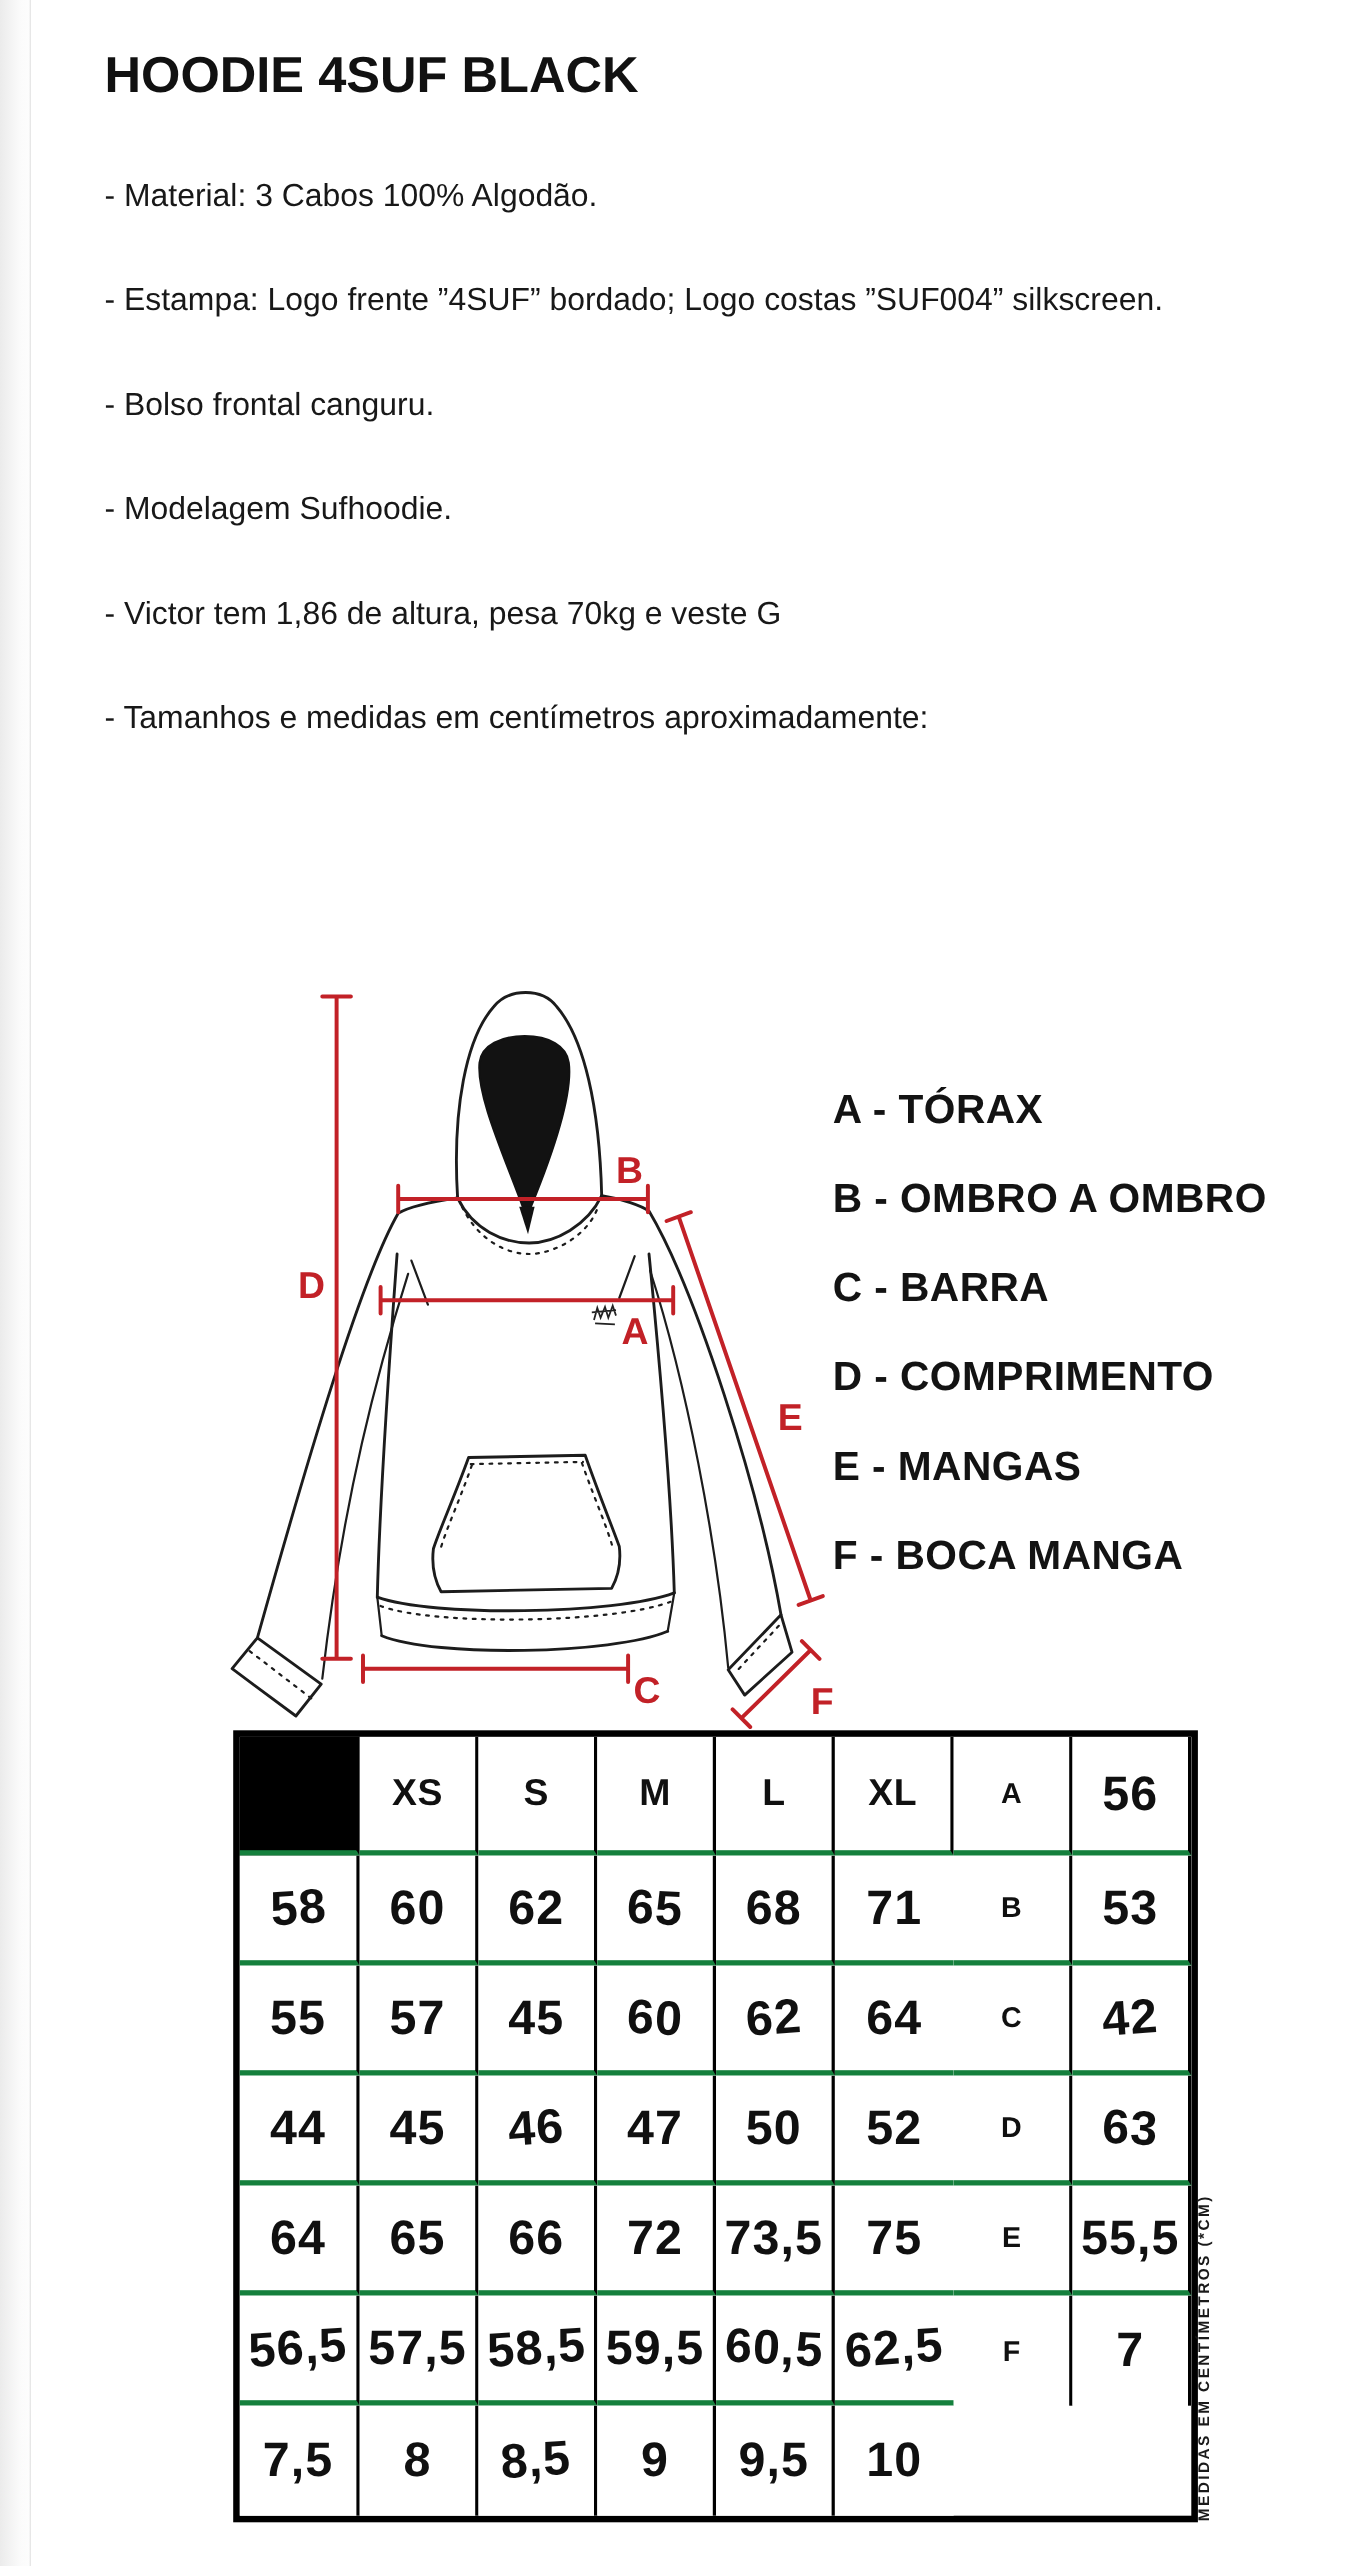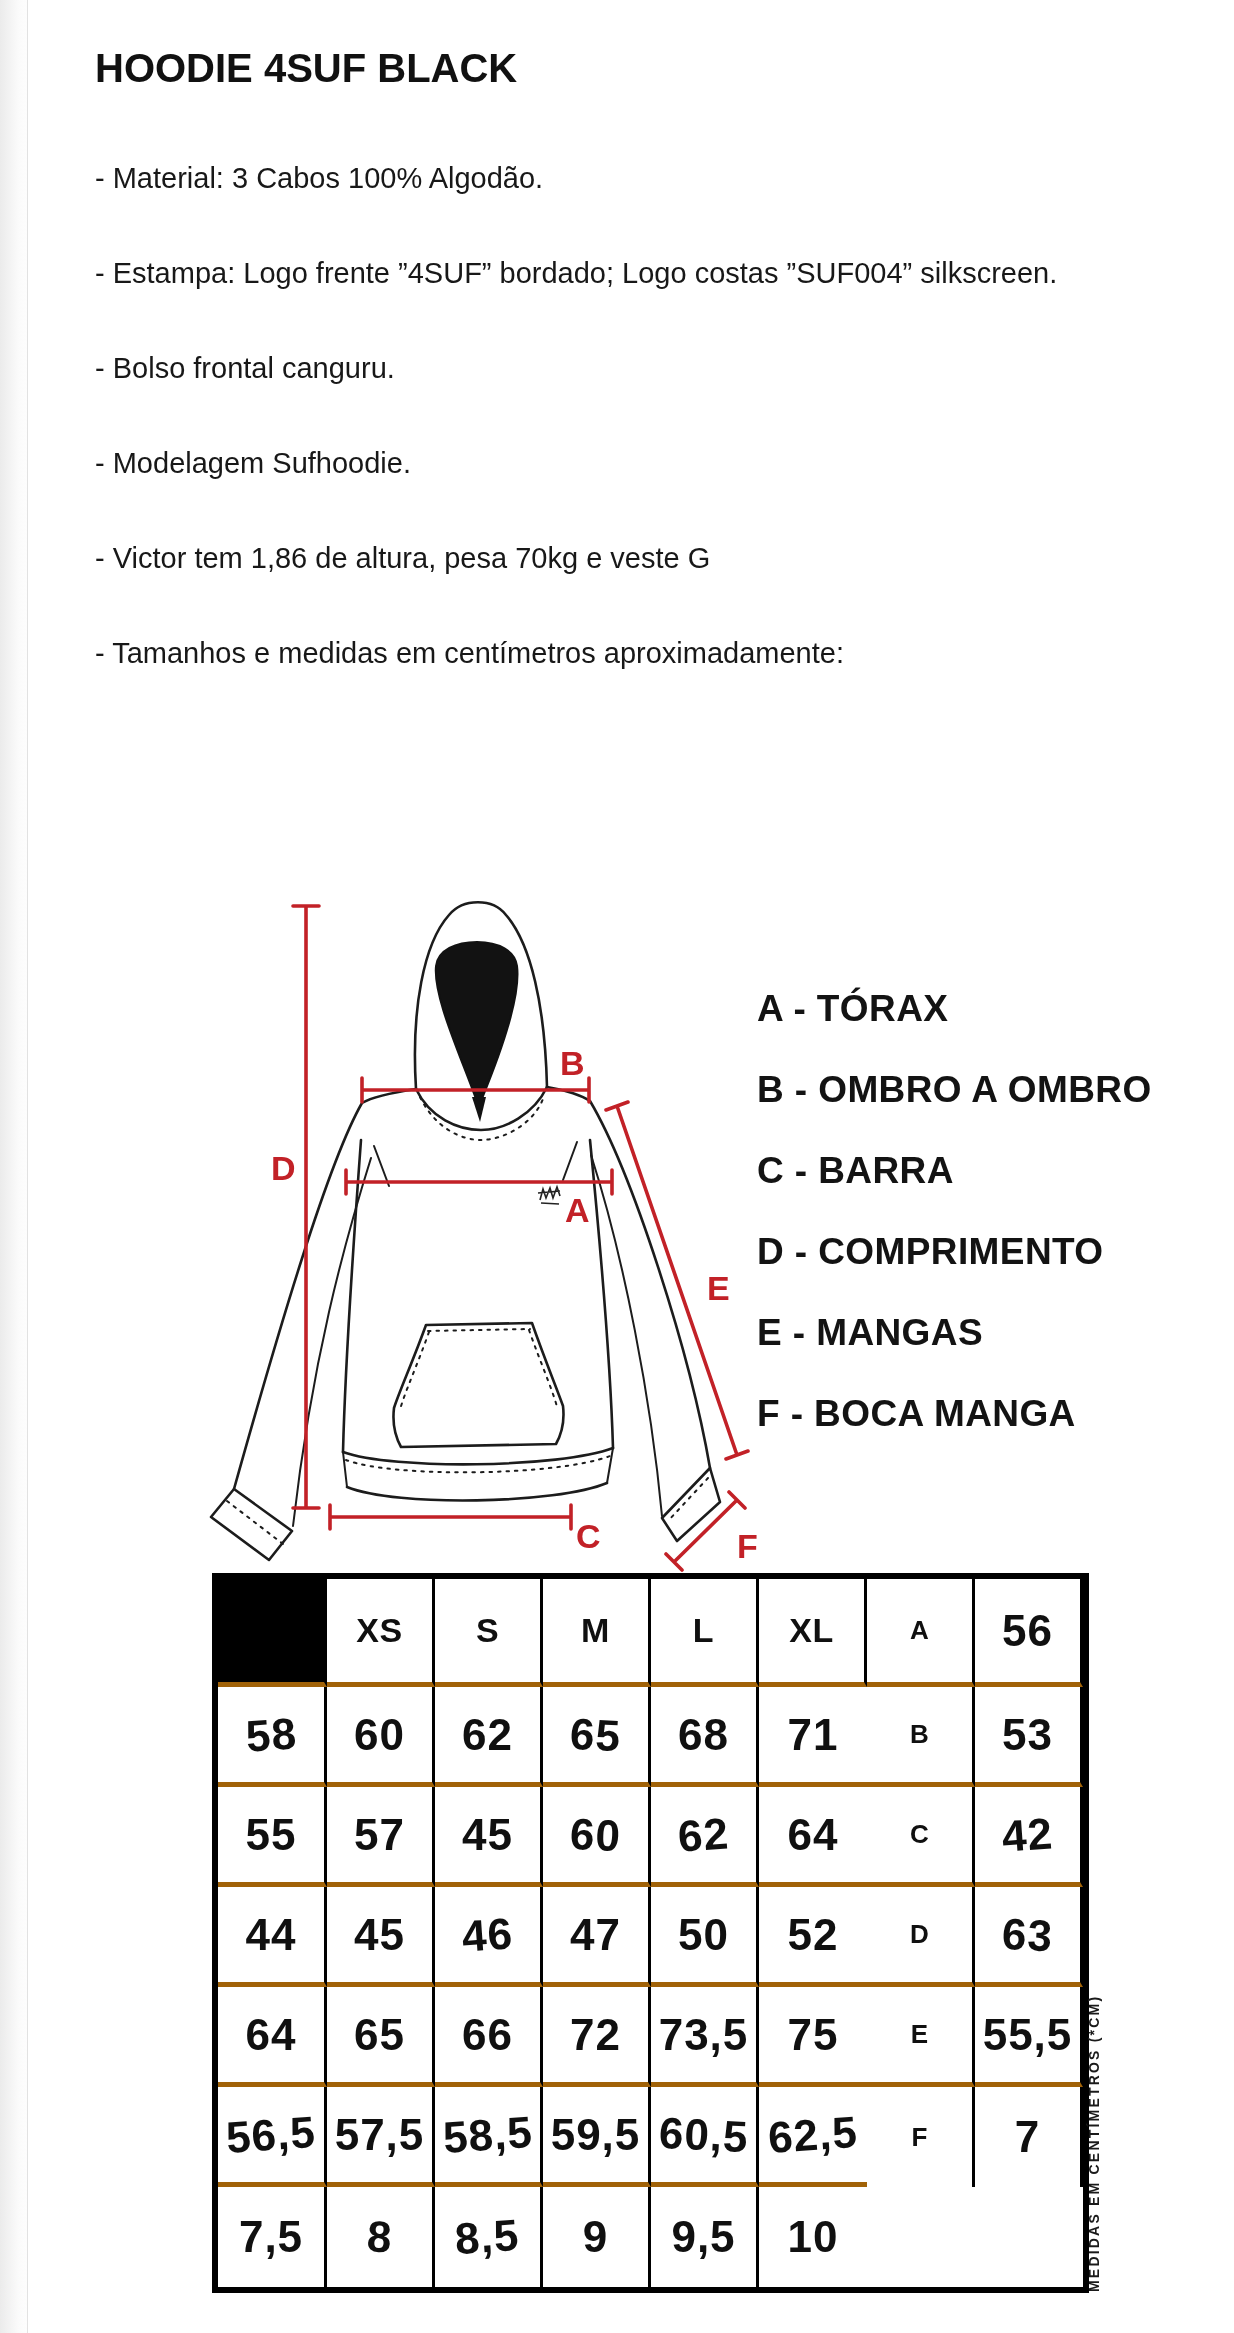--- a/index.html
+++ b/index.html
@@ -7,42 +7,42 @@
               font-family:"Liberation Sans", sans-serif; color:#141414; }
   .stage { position:absolute; left:0; top:0; width:1234px; height:2333px; background:#fff; }
 
   
   .gutter { position:absolute; left:0; top:0; width:28px; height:2333px;
             background:linear-gradient(to right,#ebebeb,#fbfbfb 70%,#fdfdfd);
             border-right:1px solid #e2e2e2; }
 
   
   .desc { position:absolute; left:95px; top:40px; width:1012px; }
-  .title { font-size:40px; font-weight:bold; letter-spacing:0px; line-height:56px;
+  .title { font-size:46px; font-weight:bold; letter-spacing:0px; line-height:56px;
            margin-bottom:52px; color:#111; }
   .para { font-size:29px; font-weight:400; line-height:61px; margin-bottom:34px; color:#181818; }
 
   
   .diagram-svg { position:absolute; left:140px; top:880px; width:700px; height:700px; }
   .sketch { fill:none; stroke:#1c1c1c; stroke-width:2.6; stroke-linecap:round; stroke-linejoin:round; }
   .sketch-thin { fill:none; stroke:#1c1c1c; stroke-width:2; stroke-linecap:round; }
   .dotted { fill:none; stroke:#1c1c1c; stroke-width:2; stroke-dasharray:2.5 6; stroke-linecap:round; }
   .redline { fill:none; stroke:#c22127; stroke-width:3.6; stroke-linecap:round; }
   .red-letter { fill:#c22127; font-family:"Liberation Sans",sans-serif; font-weight:bold; font-size:34px; }
 
   
   .legend { position:absolute; left:757px; top:994px; display:flex; flex-direction:column; gap:51px; }
   .legend-item { font-size:37px; font-weight:bold; letter-spacing:0.4px; line-height:30px;
                  color:#131313; white-space:nowrap; }
 
   
   .size-table { position:absolute; left:212px; top:1573px; border:6px solid #000;
                 display:grid; grid-template-columns:109px repeat(7,108px);
                 grid-template-rows:108px repeat(6,100px); background:#fff; }
-  .tcell { border-right:3px solid #000; border-bottom:5px solid #a16207;
+  .tcell { border-right:3px solid #000; border-bottom:5px solid #15803d;
            display:flex; align-items:center; justify-content:center; background:#fff; }
   .tcell.last-col { border-right:none; }
   .tcell.last-row { border-bottom:none; }
   .tcell.corner { background:#000; }
   .size-head { font-size:34px; font-weight:bold; letter-spacing:0.5px; color:#101010; }
   .row-letter { font-size:26px; font-weight:bold; color:#101010; }
   .num { font-size:44px; font-weight:bold; color:#101010; letter-spacing:1px; }
   .tilt-a { transform:rotate(-4deg); }
   .tilt-b { transform:rotate(3deg); }
 

